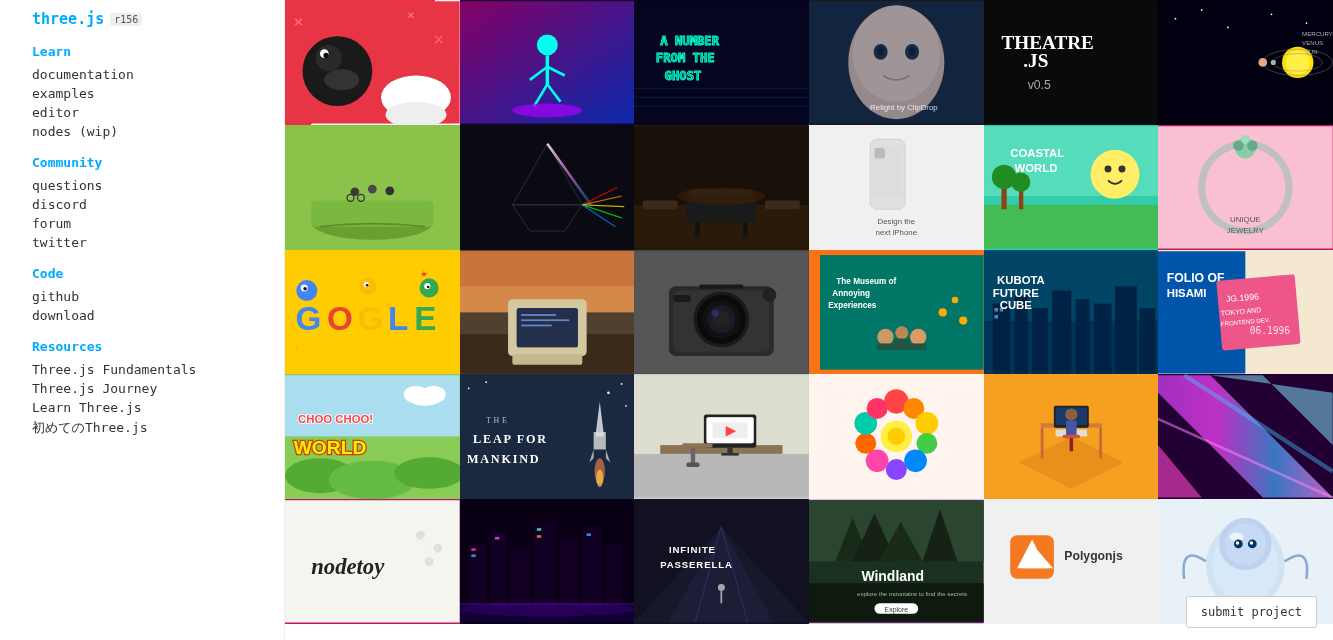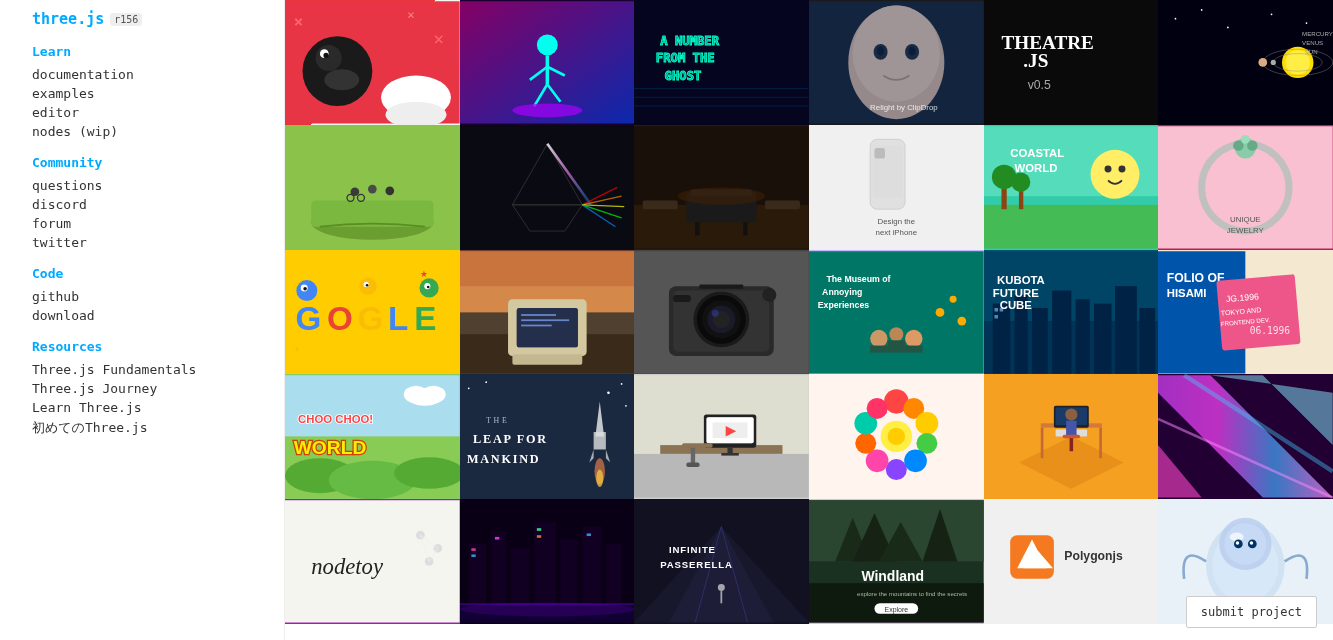--- a/index.html
+++ b/index.html
@@ -452,21 +452,21 @@
 
           <circle cx="155" cy="50" r="8" fill="#222"></circle>
           <rect x="45" y="50" width="20" height="8" rx="3" fill="#1a1a1a"></rect>
 
           <rect x="75" y="38" width="50" height="5" rx="1" fill="#1a1a1a"></rect>
         </svg>
       </div>
     </div>
 
     <div class="grid-item">
-      <div class="tile" style="background:#c4b5fd;">
+      <div class="tile" style="background:#f97316;padding-left:11px;">
         <svg width="100%" height="100%" viewBox="0 0 200 140">
           <rect width="200" height="140" fill="#007766"></rect>
 
           <text x="20" y="35" font-family="sans-serif" font-size="10" font-weight="bold" fill="white">The Museum of</text>
           <text x="15" y="50" font-family="sans-serif" font-size="10" font-weight="bold" fill="white">Annoying</text>
           <text x="10" y="65" font-family="sans-serif" font-size="10" font-weight="bold" fill="white">Experiences</text>
 
           <circle cx="80" cy="100" r="10" fill="#cc9966"></circle>
           <circle cx="100" cy="95" r="8" fill="#bb8855"></circle>
           <circle cx="120" cy="100" r="10" fill="#dd9966"></circle>
@@ -668,21 +668,21 @@
           <path d="M60,0 L120,0 L200,80 L200,20 Z" fill="#88eeff" opacity="0.5"></path>
           <path d="M0,80 L50,140 L-10,140 Z" fill="#ff44cc" opacity="0.6"></path>
 
           <line x1="0" y1="50" x2="200" y2="140" stroke="#ff88ff" stroke-width="3" opacity="0.5"></line>
           <line x1="30" y1="0" x2="200" y2="110" stroke="#44ccff" stroke-width="5" opacity="0.4"></line>
         </svg>
       </div>
     </div>
 
     <div class="grid-item">
-      <div class="tile" style="background:#a21caf;">
+      <div class="tile" style="background:#be185d;font-weight:bold;">
         <svg width="100%" height="100%" viewBox="0 0 200 140">
           <rect width="200" height="140" fill="#f5f5f0"></rect>
 
           <text x="30" y="85" font-family="Georgia, 'Times New Roman', serif" font-size="26" fill="#222" font-style="italic">nodetoy</text>
 
           <circle cx="155" cy="40" r="5" fill="#ddd"></circle>
           <circle cx="175" cy="55" r="5" fill="#ddd"></circle>
           <circle cx="165" cy="70" r="5" fill="#ddd"></circle>
           <line x1="155" y1="40" x2="175" y2="55" stroke="#eee" stroke-width="1"></line>
           <line x1="175" y1="55" x2="165" y2="70" stroke="#eee" stroke-width="1"></line>

